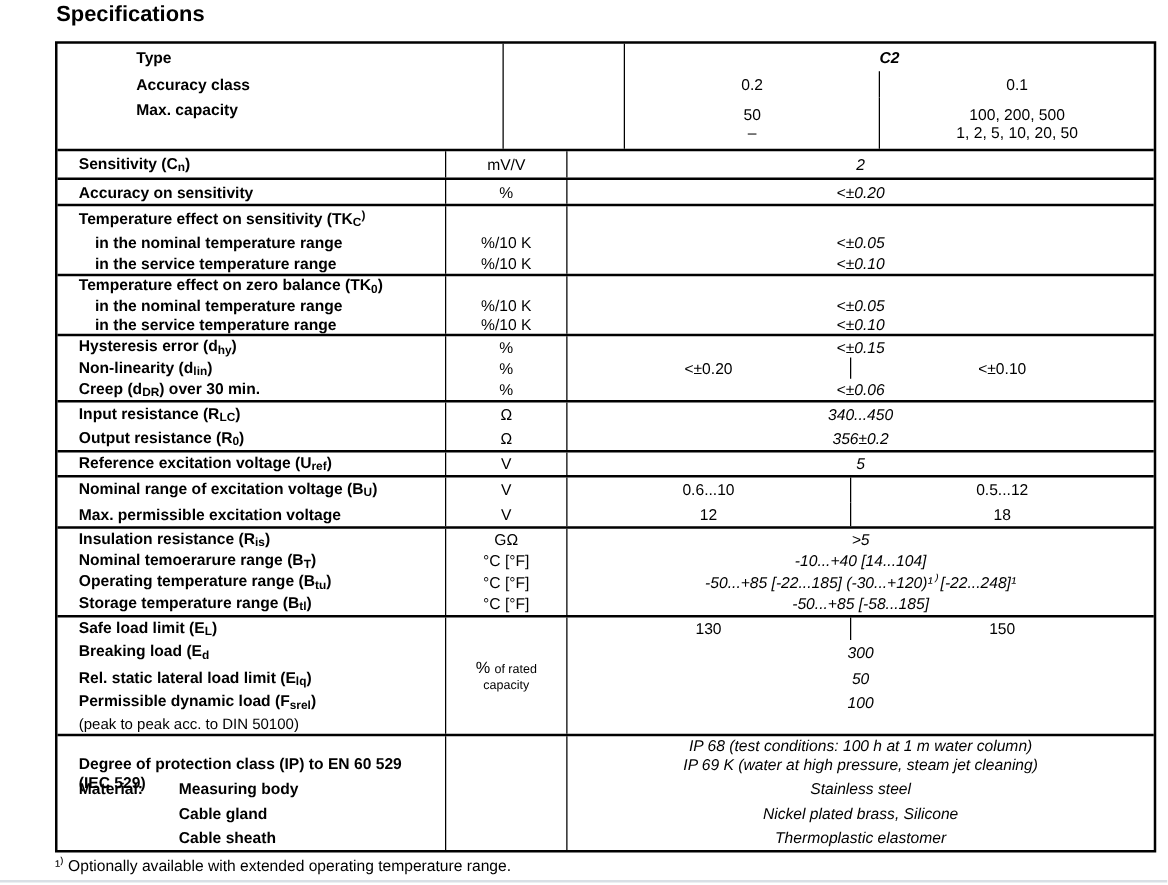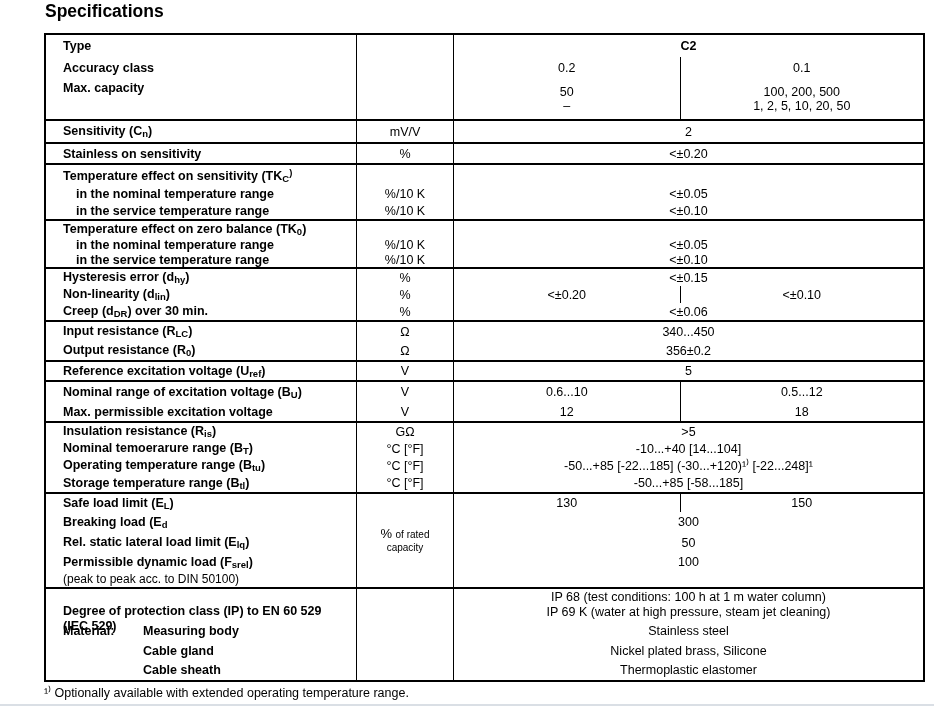--- a/index.html
+++ b/index.html
@@ -6,36 +6,36 @@
   html,body { width:934px; height:708px; background:#ffffff; overflow:hidden;
               font-family:"Liberation Sans", sans-serif; color:#000; }
   .page { position:relative; width:934px; height:708px; background:#fff; }
 
   .title { position:absolute; left:45px; top:1px; font-size:17.5px; font-weight:bold; }
 
   .spec-table { position:absolute; left:44px; top:33px; width:881px;
                 border:2px solid #000; background:#fff; font-size:12.5px; }
 
   .block { display:flex; border-top:2px solid #000; }
-  .block:first-child { border-top:none; }
+  .block:first-child { border-top:none;padding-left:46px; }
 
   .col-label { width:311px; border-right:1px solid #000; padding-left:17px; }
   .col-unit  { width:97px;  border-right:1px solid #000; display:flex; flex-direction:column; }
   .col-value { flex:1; display:flex; flex-direction:column; }
 
   .r  { display:flex; align-items:center; }
   .top{ align-items:flex-start; padding-top:3px; }
   .lb { font-weight:bold; }
   .plain { font-weight:normal; }
   .ind { padding-left:13px; }
   .mat-key { display:inline-block; width:80px; }
   .mat-ind { padding-left:80px; }
 
   .u  { display:flex; align-items:center; justify-content:center; text-align:center; }
-  .vc { display:flex; align-items:center; justify-content:center; text-align:center; }
+  .vc { display:flex; align-items:center; justify-content:center; text-align:center;font-style:italic; }
   .bold { font-weight:bold; }
 
   .vsplit { display:flex; }
   .vcell  { width:48.1%; display:flex; flex-direction:column; align-items:center;
             justify-content:center; text-align:center; }
   .vcell.right { width:51.9%; }
   .vcell.div { border-left:1px solid #000; }
 
   .stack { display:flex; flex-direction:column; align-items:center; justify-content:center; line-height:16px; }
 
@@ -111,21 +111,21 @@
           <div class="u h21">mV/V</div>
         </div>
       <div class="col-value">
           <div class="vc h21">2</div>
         </div>
     </div>
 
     <div class="block">
       <div class="col-label">
           <div class="r h19">
-            <span class="lb">Stainless on sensitivity</span>
+            <span class="lb">Accuracy on sensitivity</span>
           </div>
         </div>
       <div class="col-unit">
           <div class="u h19">%</div>
         </div>
       <div class="col-value">
           <div class="vc h19">&lt;±0.20</div>
         </div>
     </div>
 

